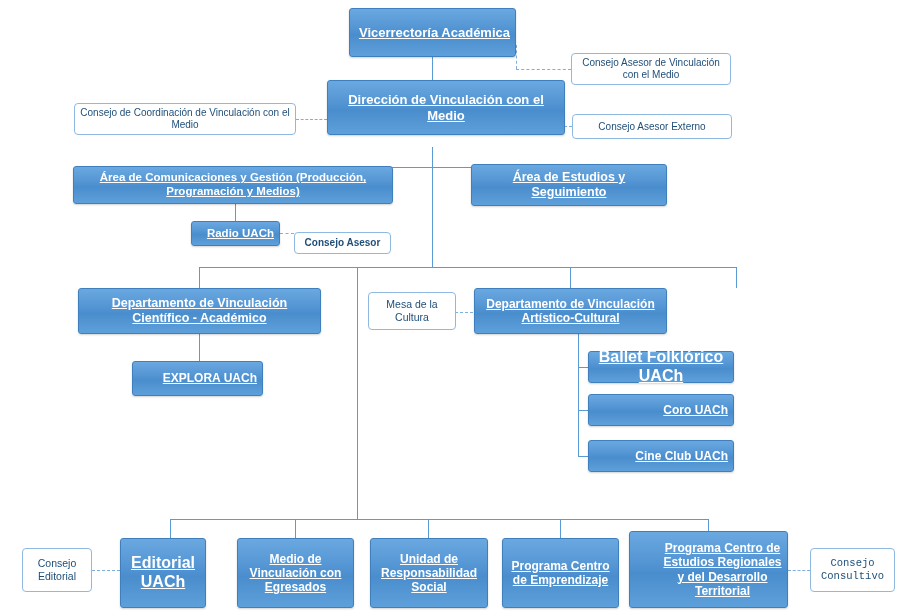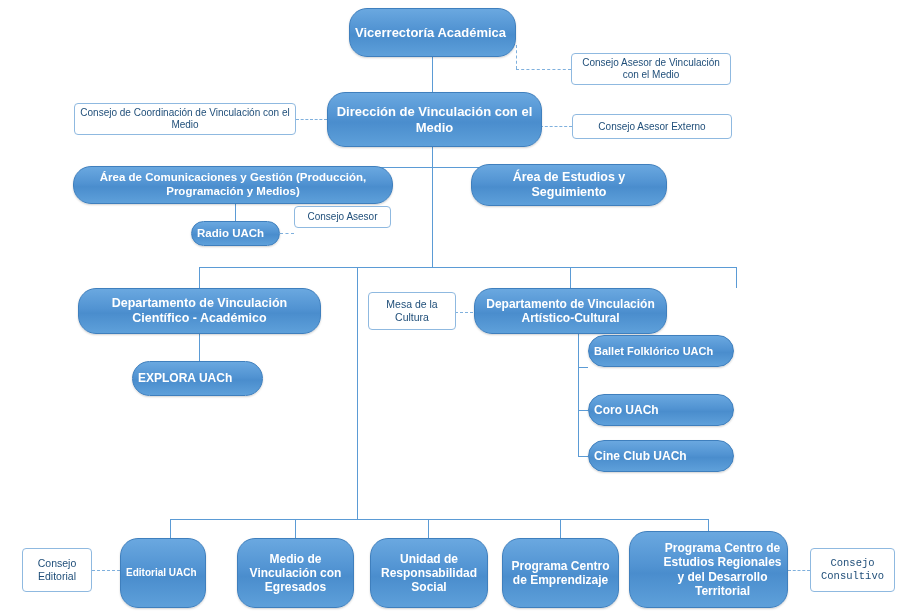--- a/index.html
+++ b/index.html
@@ -6,29 +6,30 @@
   body{width:921px;height:615px;font-family:"Liberation Sans",sans-serif;overflow:hidden;}
   #stage{position:relative;width:921px;height:615px;}
 
   
   .node{
     position:absolute;
     box-sizing:border-box;
     background:#5B9BD5;
     background:linear-gradient(to bottom,#6aa8e0 0%,#5193d2 45%,#4a8dcd 55%,#5ea0da 100%);
     border:1px solid #3f7fbd;
-    border-radius:18px;
+    border-radius:3px;
     color:#ffffff;
     font-weight:bold;
     display:flex;
     align-items:center;
-    justify-content:flex-start;
+    justify-content:flex-end;
     text-align:center;
     line-height:1.18;
     box-shadow:0 1px 2px rgba(0,0,0,0.18);
+    text-decoration:underline;
   }
   .node span{display:block;padding:0 5px;}
 
   
   .onode{
     position:absolute;
     box-sizing:border-box;
     background:#ffffff;
     border:1px solid #8fb9e0;
     border-radius:4px;
@@ -102,78 +103,78 @@
   </div>
 
   <div class="onode" style="left:571px;top:53px;width:160px;height:32px;font-size:10px;">
     <span>Consejo Asesor de Vinculación  con el Medio</span>
   </div>
 
   <div class="onode" style="left:74px;top:103px;width:222px;height:32px;font-size:10px;">
     <span>Consejo de Coordinación  de Vinculación  con el Medio</span>
   </div>
 
-  <div class="node" style="left:327px;top:92px;width:215px;height:55px;font-size:13px;">
+  <div class="node" style="left:327px;top:80px;width:238px;height:55px;font-size:13px;">
     <span>Dirección de Vinculación con el Medio</span>
   </div>
 
   <div class="onode" style="left:572px;top:114px;width:160px;height:25px;font-size:10px;">
     <span>Consejo Asesor Externo</span>
   </div>
 
   <div class="node" style="left:73px;top:166px;width:320px;height:38px;font-size:11.5px;">
     <span>Área de Comunicaciones y Gestión (Producción, Programación y Medios)</span>
   </div>
 
   <div class="node" style="left:471px;top:164px;width:196px;height:42px;font-size:12.5px;">
     <span>Área de Estudios y Seguimiento</span>
   </div>
 
   <div class="node" style="left:191px;top:221px;width:89px;height:25px;font-size:11.5px;">
     <span>Radio UACh</span>
   </div>
 
-  <div class="onode" style="left:294px;top:206px;width:97px;height:22px;font-size:10px;">
+  <div class="onode" style="left:294px;top:232px;width:97px;height:22px;font-size:10px;font-weight:bold;">
     <span>Consejo Asesor</span>
   </div>
 
   <div class="node" style="left:78px;top:288px;width:243px;height:46px;font-size:12.5px;">
     <span>Departamento de Vinculación Científico - Académico</span>
   </div>
 
   <div class="onode" style="left:368px;top:292px;width:88px;height:38px;font-size:10.5px;">
     <span>Mesa de la Cultura</span>
   </div>
 
   <div class="node" style="left:474px;top:288px;width:193px;height:46px;font-size:12px;">
     <span>Departamento de Vinculación Artístico-Cultural</span>
   </div>
 
 
   <div class="node" style="left:132px;top:361px;width:131px;height:35px;font-size:12px;">
     <span>EXPLORA UACh</span>
   </div>
 
-  <div class="node" style="left:588px;top:335px;width:146px;height:32px;font-size:11px;">
+  <div class="node" style="left:588px;top:351px;width:146px;height:32px;font-size:16px;">
     <span>Ballet Folklórico UACh</span>
   </div>
 
   <div class="node" style="left:588px;top:394px;width:146px;height:32px;font-size:12px;">
     <span>Coro UACh</span>
   </div>
 
   <div class="node" style="left:588px;top:440px;width:146px;height:32px;font-size:12px;">
     <span>Cine Club UACh</span>
   </div>
 
   <div class="onode" style="left:22px;top:548px;width:70px;height:44px;font-size:10.5px;">
     <span>Consejo Editorial</span>
   </div>
 
-  <div class="node" style="left:120px;top:538px;width:86px;height:70px;font-size:10px;">
+  <div class="node" style="left:120px;top:538px;width:86px;height:70px;font-size:16px;">
     <span>Editorial UACh</span>
   </div>
 
   <div class="node" style="left:237px;top:538px;width:117px;height:70px;font-size:12px;">
     <span>Medio  de Vinculación  con Egresados</span>
   </div>
 
   <div class="node" style="left:370px;top:538px;width:118px;height:70px;font-size:12px;">
     <span>Unidad  de Responsabilidad Social</span>
   </div>

